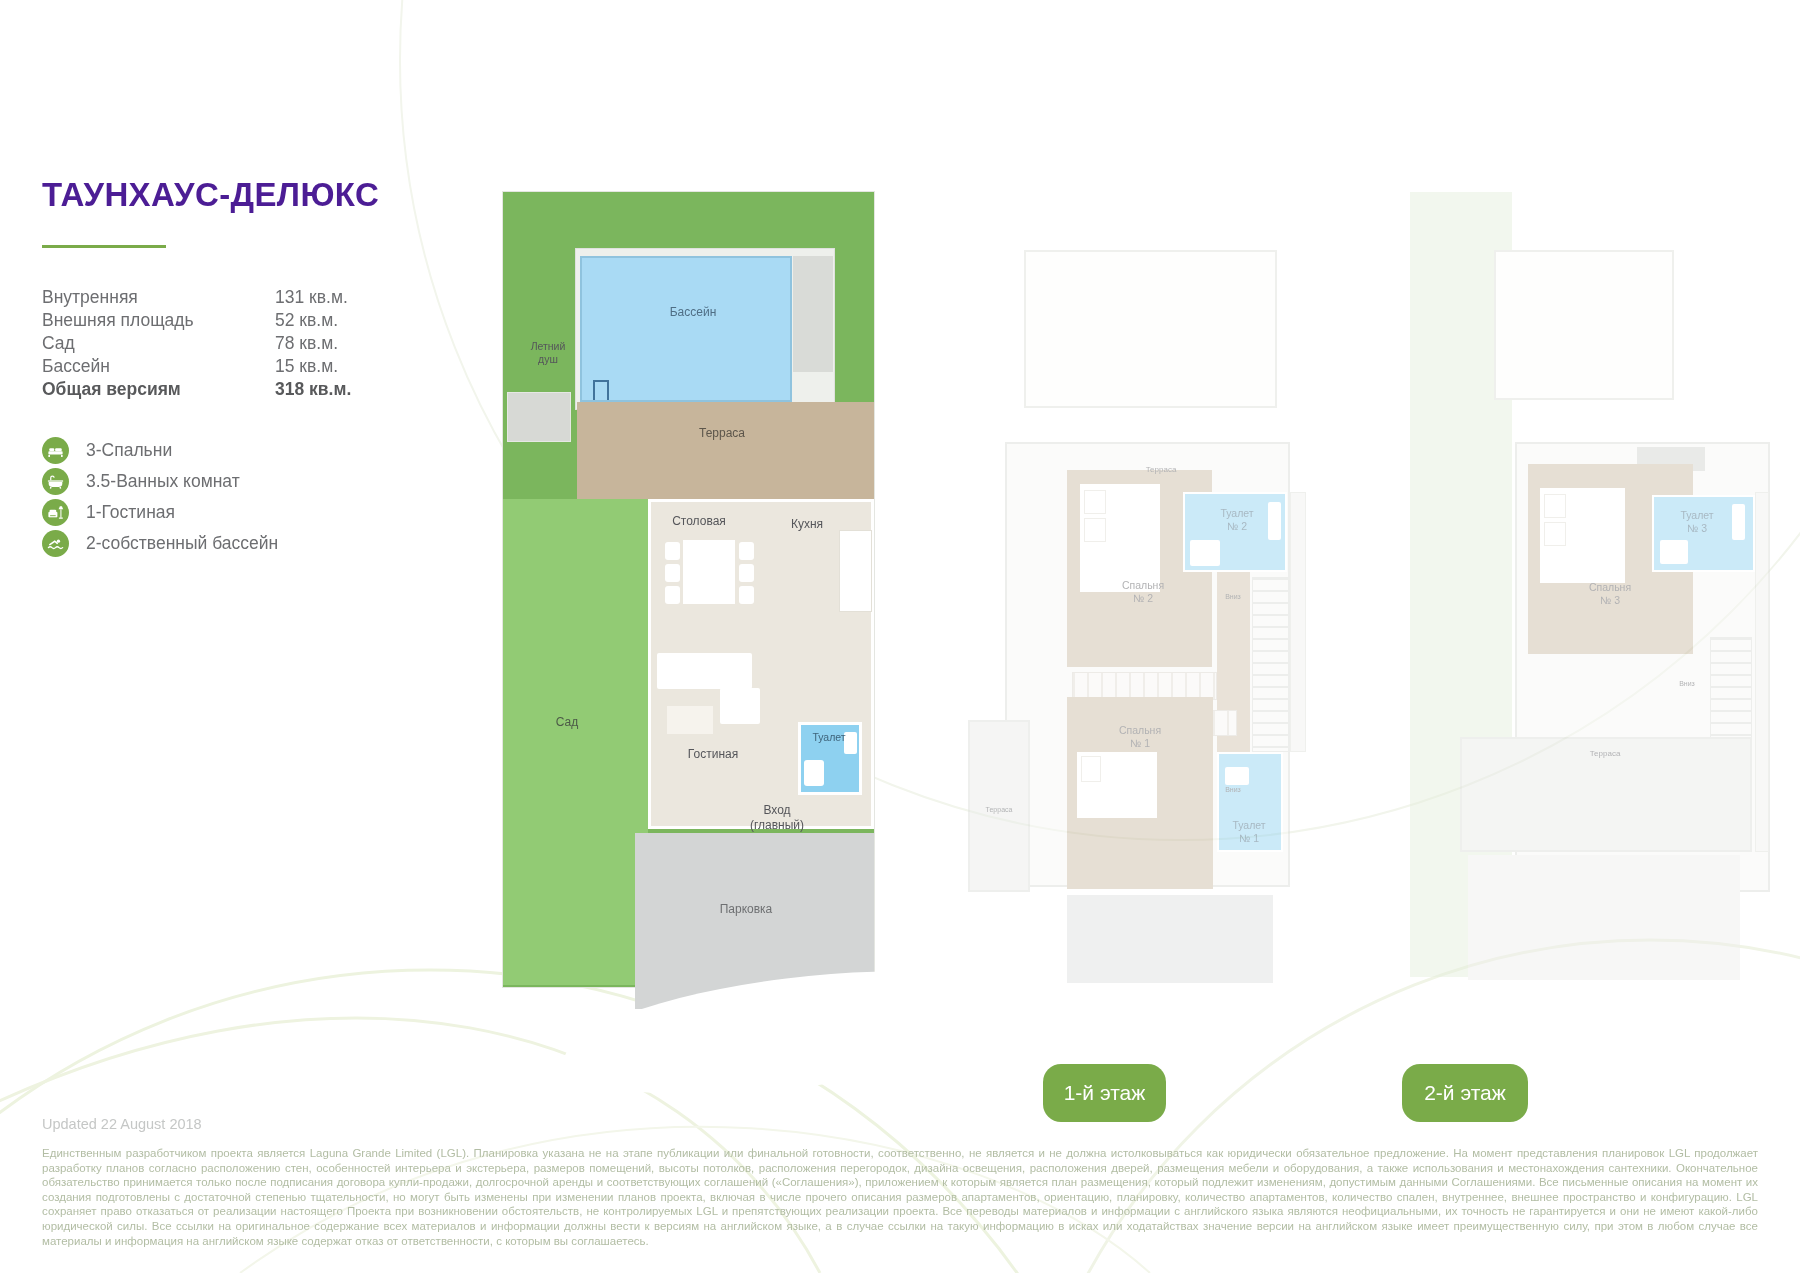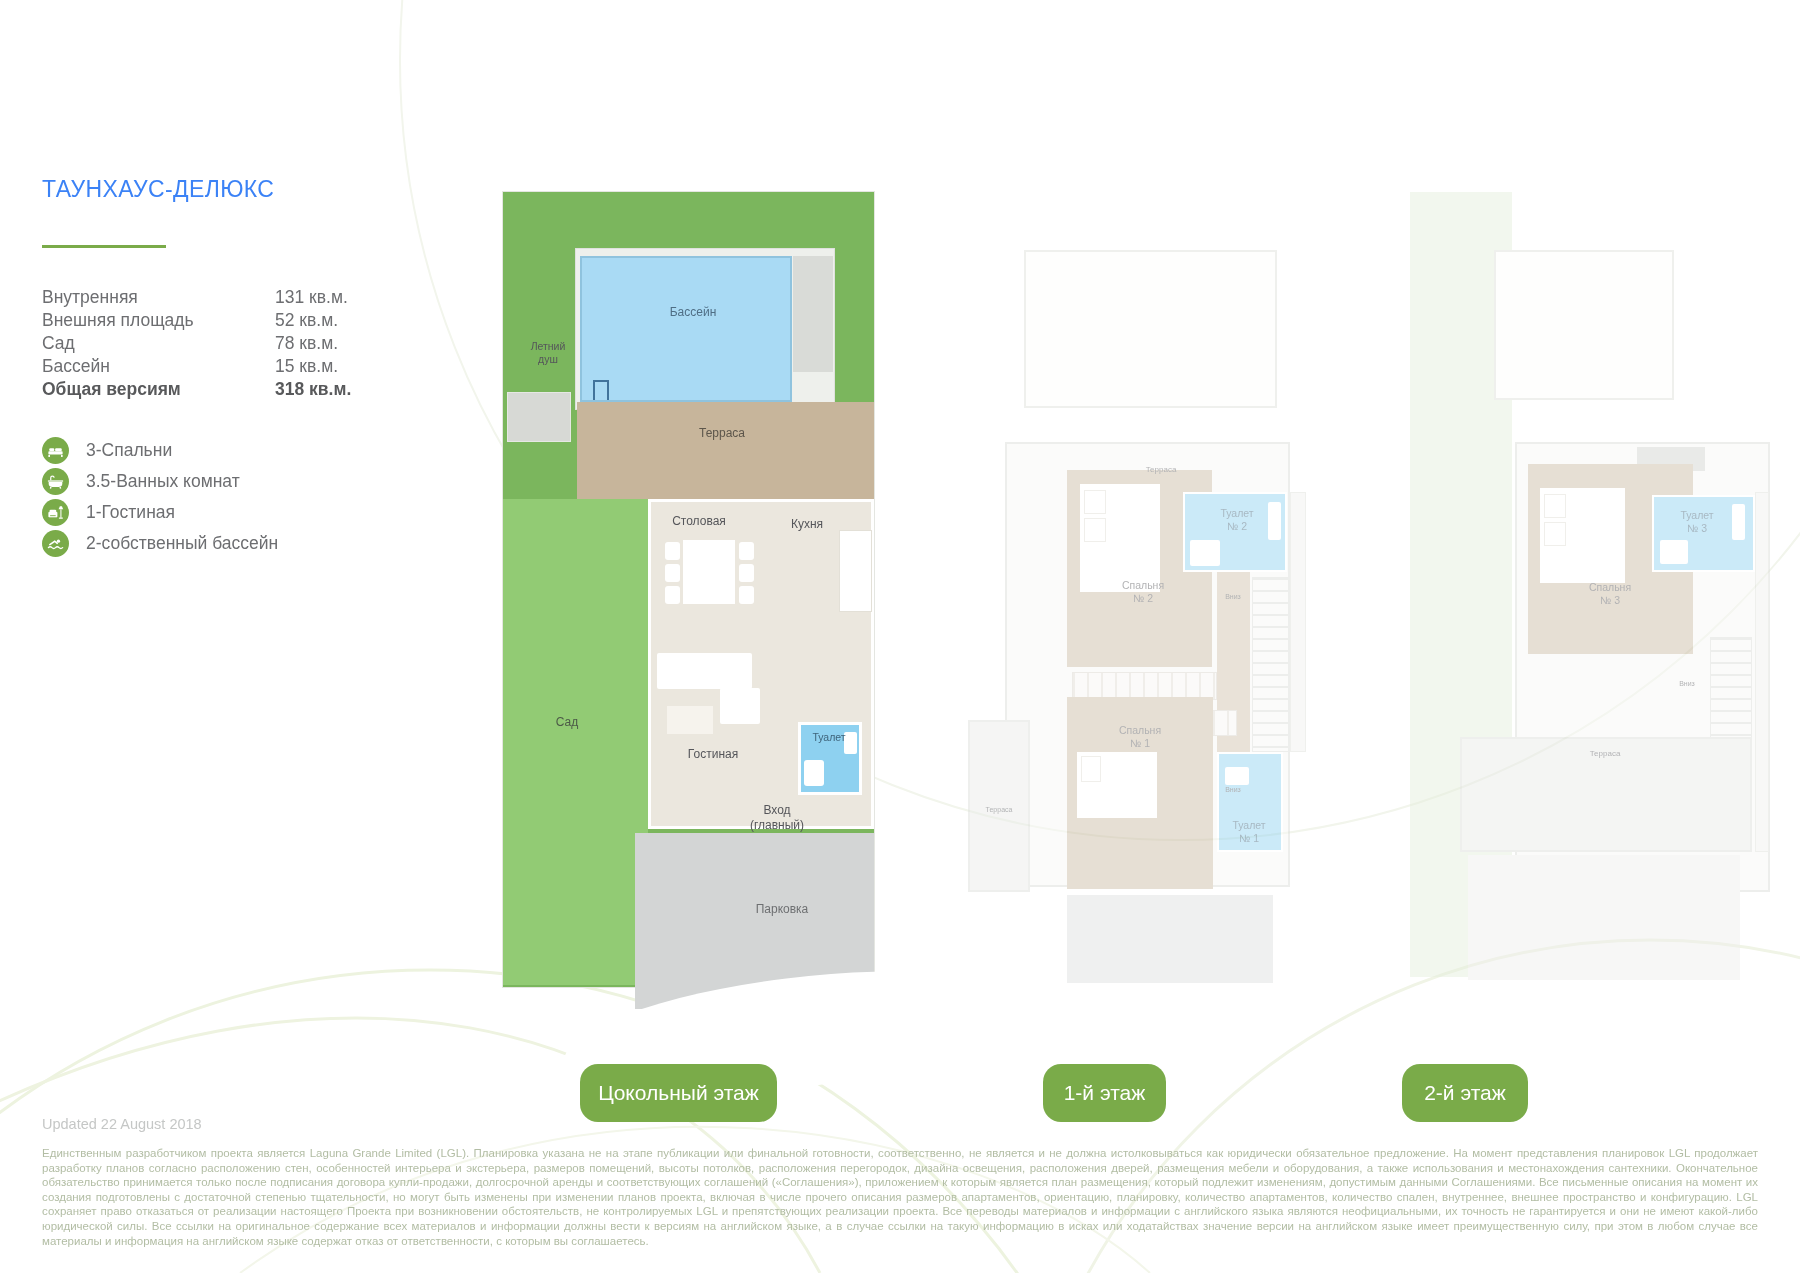--- a/index.html
+++ b/index.html
@@ -5,21 +5,21 @@
   * { box-sizing: border-box; margin: 0; padding: 0; }
   html,body { background:#fff; }
   .page {
     position: relative; width: 1800px; height: 1273px;
     background:#fff; overflow:hidden;
     font-family:"Liberation Sans", sans-serif; color:#58595b;
   }
   .decor { position:absolute; left:0; top:0; z-index:0; }
 
   
-  .title { position:absolute; left:42px; top:176px; font-size:23px; font-weight:normal; letter-spacing:.4px; color:#3b82f6; }
+  .title { position:absolute; left:42px; top:176px; font-size:33px; font-weight:bold; letter-spacing:.4px; color:#4c1d95; }
   .rule  { position:absolute; left:42px; top:245px; width:124px; height:3px; }
   .stats { position:absolute; left:42px; top:286px; width:330px; font-size:17.5px; color:#6d6e71; }
   .srow  { display:flex; line-height:23px; }
   .slabel{ width:233px; }
   .svalue{ flex:1; }
   .srow.bold { font-weight:bold; color:#58595b; }
   .features { position:absolute; left:42px; top:437px; list-style:none; }
   .features li { display:flex; align-items:center; height:27px; margin-bottom:4px; font-size:17.5px; color:#6d6e71; }
   .ficon { width:27px; height:27px; border-radius:50%; background:#7aab49; margin-right:17px; display:flex; align-items:center; justify-content:center; flex:0 0 27px; }
   .ficon svg { width:19px; height:19px; }
@@ -185,21 +185,21 @@
 
     <div class="room" style="left:295px;top:530px;width:64px;height:73px;background:#8ed1f0;border:3px solid #fff;"></div>
     <div class="rl small wc" style="left:326px;top:546px;">Туалет</div>
     <div class="room" style="left:301px;top:568px;width:20px;height:26px;background:#fff;border-radius:3px;"></div>
     <div class="room" style="left:341px;top:540px;width:13px;height:22px;background:#fff;border-radius:2px;"></div>
 
     <div class="rl" style="left:274px;top:626px;text-align:center;">Вход
 (главный)</div>
 
     <div class="room" style="left:132px;top:641px;width:239px;height:176px;background:#d3d5d5;"></div>
-    <div class="rl park" style="left:243px;top:717px;margin-left:36px;">Парковка</div>
+    <div class="rl park" style="left:243px;top:717px;">Парковка</div>
     <div class="room" style="left:60px;top:786px;width:460px;height:110px;background:#fff;border-radius:50%;transform:rotate(-7deg);z-index:4;"></div>
   </section>
 
   <section class="plan plan2 faded">
     <div class="room" style="left:74px;top:58px;width:253px;height:158px;background:#fdfdfc;border:2px solid #dcded9;"></div>
     <div class="room" style="left:58px;top:258px;width:280px;height:40px;background:#f2f3f0;border:1px solid #dcded9;"></div>
     <div class="rl tiny" style="left:211px;top:278px;">Терраса</div>
     <div class="room" style="left:55px;top:250px;width:285px;height:445px;background:#f8f8f6;border:2px solid #d9dbd7;"></div>
     <div class="room" style="left:340px;top:300px;width:16px;height:260px;background:#f0f1ee;border:1px solid #dcded9;"></div>
 
@@ -263,20 +263,19 @@
 
     <div class="rl mini" style="left:277px;top:492px;">Вниз</div>
     <div class="room stairs" style="left:300px;top:445px;width:42px;height:120px;"></div>
 
     <div class="room" style="left:50px;top:545px;width:292px;height:115px;background:#e7e9e6;border:2px solid #dbddd9;"></div>
     <div class="rl tiny" style="left:195px;top:562px;">Терраса</div>
 
     <div class="room" style="left:58px;top:663px;width:272px;height:125px;background:#eeeeec;"></div>
   </section>
 
-  <button class="floor-btn" style="left:580px;width:197px;">Цокольный этаж</button>
   <button class="floor-btn" style="left:1043px;width:123px;">1-й этаж</button>
   <button class="floor-btn" style="left:1402px;width:126px;">2-й этаж</button>
 
   <div class="updated">Updated 22 August 2018</div>
   <p class="disclaimer">Единственным разработчиком проекта является Laguna Grande Limited (LGL). Планировка указана не на этапе публикации или финальной готовности, соответственно, не является и не должна истолковываться как юридически обязательное предложение. На момент представления планировок LGL продолжает разработку планов согласно расположению стен, особенностей интерьера и экстерьера, размеров помещений, высоты потолков, расположения перегородок, дизайна освещения, расположения дверей, размещения мебели и оборудования, а также использования и местонахождения сантехники. Окончательное обязательство принимается только после подписания договора купли-продажи, долгосрочной аренды и соответствующих соглашений («Соглашения»), приложением к которым является план размещения, который подлежит изменениям, допустимым данными Соглашениями. Все письменные описания на момент их создания подготовлены с достаточной степенью тщательности, но могут быть изменены при изменении планов проекта, включая в числе прочего описания размеров апартаментов, ориентацию, планировку, количество апартаментов, количество спален, внутреннее, внешнее пространство и конфигурацию. LGL сохраняет право отказаться от реализации настоящего Проекта при возникновении обстоятельств, не контролируемых LGL и препятствующих реализации проекта. Все переводы материалов и информации с английского языка являются неофициальными, их точность не гарантируется и они не имеют какой-либо юридической силы. Все ссылки на оригинальное содержание всех материалов и информации должны вести к версиям на английском языке, а в случае ссылки на такую информацию в исках или ходатайствах значение версии на английском языке имеет преимущественную силу, при этом в любом случае все материалы и информация на английском языке содержат отказ от ответственности, с которым вы соглашаетесь.</p>
 
 </div>
 
 </body></html>

